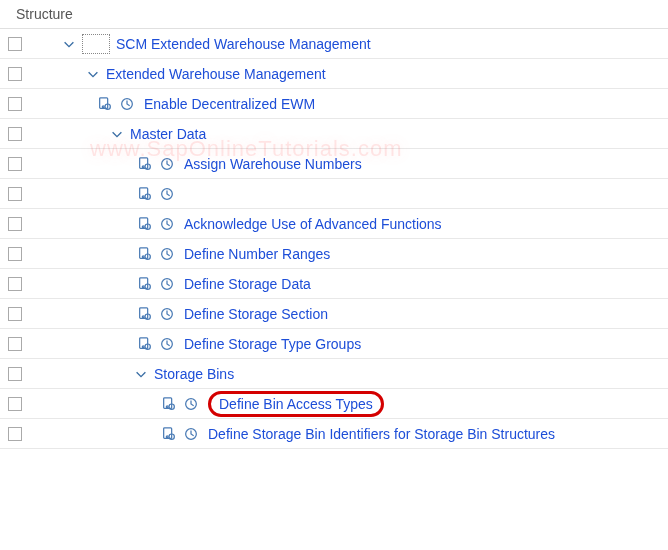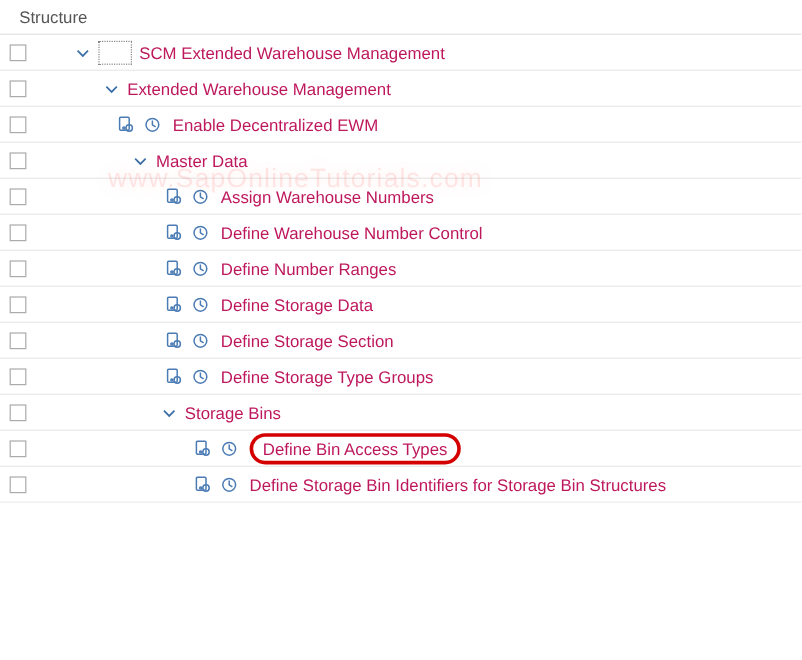--- a/index.html
+++ b/index.html
@@ -59,21 +59,21 @@
     flex-shrink: 0;
   }
   .icon {
     width: 18px;
     height: 18px;
     display: flex;
     align-items: center;
     justify-content: center;
   }
   .icon svg { stroke: #4a7bb5; stroke-width: 1.4; fill: none; }
-  .label { color: #be185d; white-space: nowrap; }
+  .label { color: #1d4ed8; white-space: nowrap; }
   .highlight {
     display: inline-block;
     padding: 2px 8px;
     border: 3px solid #d40000;
     border-radius: 14px;
   }
   .watermark {
     position: absolute;
     top: 136px;
     left: 90px;
@@ -181,21 +181,41 @@
           <circle cx="7" cy="12" r="1"></circle>
         </svg>
       </span>
       <span class="icon">
         <svg viewBox="0 0 18 18" width="16" height="16">
           <circle cx="9" cy="9" r="6"></circle>
           <polyline points="9,5 9,9 12,11"></polyline>
         </svg>
       </span>
     </span>
-    <span class="label">Define Warehouse Number Control</span>
+  </div>
+    <div class="row">
+    <span class="cb"></span>
+    <span class="indent" style="width: 104px;"></span>
+
+    <span class="icons">
+      <span class="icon">
+        <svg viewBox="0 0 18 18" width="16" height="16">
+          <rect x="3" y="2" width="9" height="12" rx="1"></rect>
+          <circle cx="12" cy="12" r="3"></circle>
+          <circle cx="7" cy="12" r="1"></circle>
+        </svg>
+      </span>
+      <span class="icon">
+        <svg viewBox="0 0 18 18" width="16" height="16">
+          <circle cx="9" cy="9" r="6"></circle>
+          <polyline points="9,5 9,9 12,11"></polyline>
+        </svg>
+      </span>
+    </span>
+    <span class="label">Acknowledge Use of Advanced Functions</span>
   </div>
     <div class="row">
     <span class="cb"></span>
     <span class="indent" style="width: 104px;"></span>
 
     <span class="icons">
       <span class="icon">
         <svg viewBox="0 0 18 18" width="16" height="16">
           <rect x="3" y="2" width="9" height="12" rx="1"></rect>
           <circle cx="12" cy="12" r="3"></circle>

